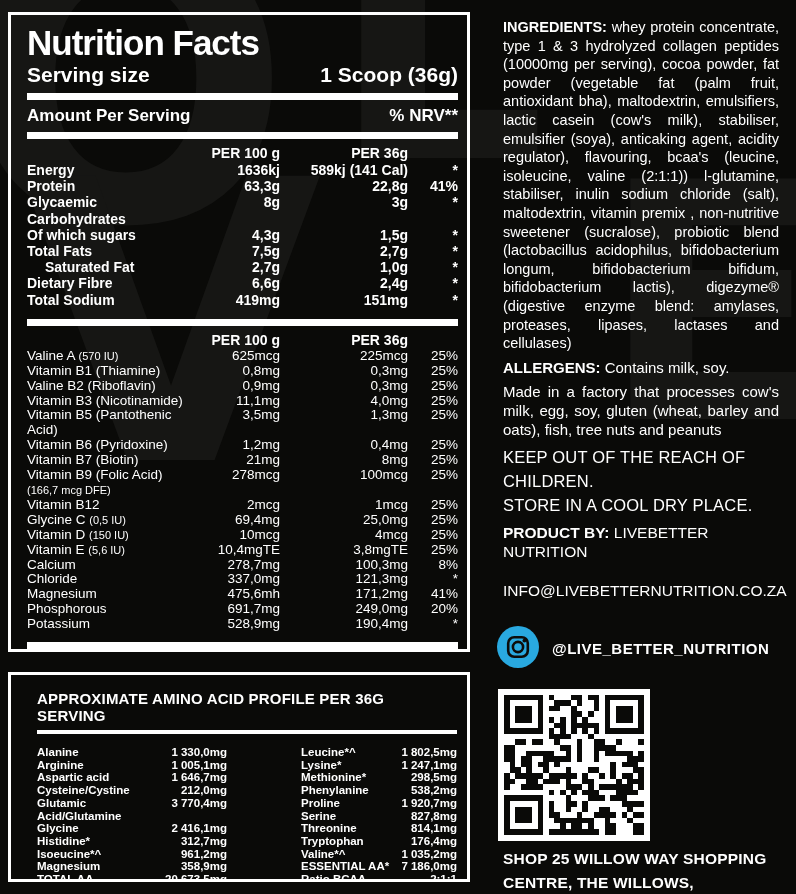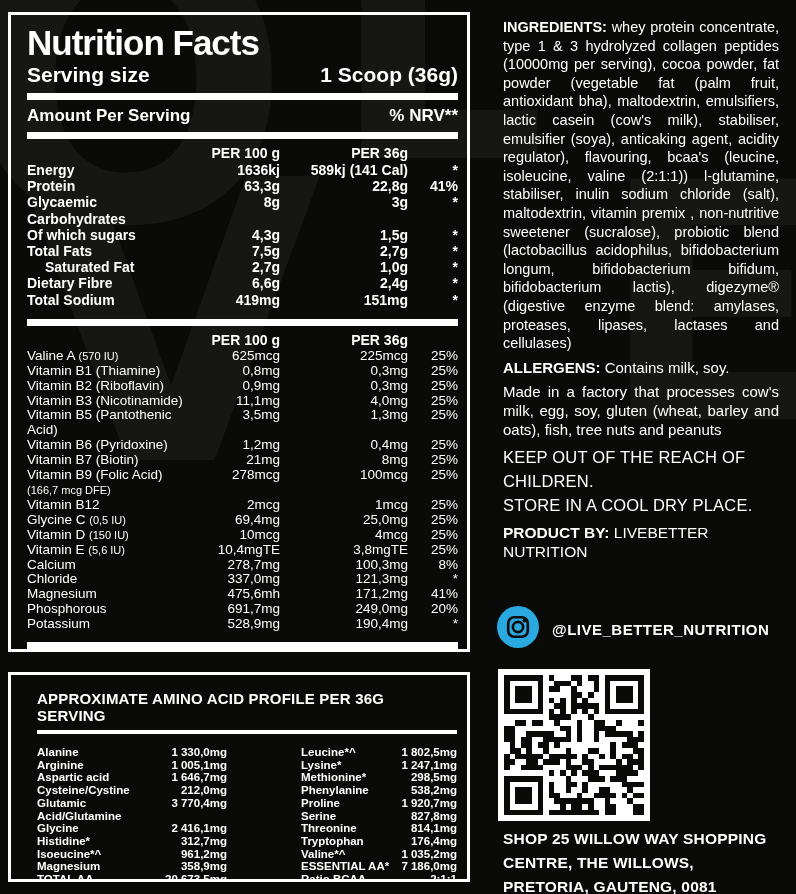--- a/index.html
+++ b/index.html
@@ -188,21 +188,21 @@
       </div>
 
       <div class="nrow">
         <span class="name"><span>Vitamin B1 (Thiamine)</span> <span class="note"></span></span>
         <span class="v">0,8mg</span>
         <span class="v">0,3mg</span>
         <span class="v">25%</span>
       </div>
 
       <div class="nrow">
-        <span class="name"><span>Vitamin B2 (Riboflavin)</span> <span class="note"></span></span>
+        <span class="name"><span>Valine B2 (Riboflavin)</span> <span class="note"></span></span>
         <span class="v">0,9mg</span>
         <span class="v">0,3mg</span>
         <span class="v">25%</span>
       </div>
 
       <div class="nrow">
         <span class="name"><span>Vitamin B3 (Nicotinamide)</span> <span class="note"></span></span>
         <span class="v">11,1mg</span>
         <span class="v">4,0mg</span>
         <span class="v">25%</span>
@@ -428,20 +428,21 @@
   <p class="allergens"><span class="b">ALLERGENS:</span> <span>Contains milk, soy.</span></p>
 
   <p class="factory">Made in a factory that processes cow's milk, egg, soy, gluten (wheat, barley and oats), fish, tree nuts and peanuts</p>
 
   <p class="warning"><span>KEEP OUT OF THE REACH OF CHILDREN.</span><br><span>STORE IN A COOL DRY PLACE.</span></p>
 
   <p class="product">
     <span class="b">PRODUCT BY:</span>
     <span>LIVEBETTER NUTRITION</span><br>
     <br>
+    <span>INFO@LIVEBETTERNUTRITION.CO.ZA</span>
   </p>
 
   <div class="insta-row">
     <span>
       <svg width="42" height="42" viewBox="0 0 42 42">
         <circle cx="21" cy="21" r="21" fill="#29a9e0"></circle>
         <rect x="11.2" y="11.2" width="19.6" height="19.6" rx="6" fill="none" stroke="#0d0d0b" stroke-width="2.6"></rect>
         <circle cx="21" cy="21" r="5.1" fill="none" stroke="#0d0d0b" stroke-width="2.6"></circle>
         <circle cx="27.4" cy="14.6" r="1.9" fill="#0d0d0b"></circle>
       </svg>

